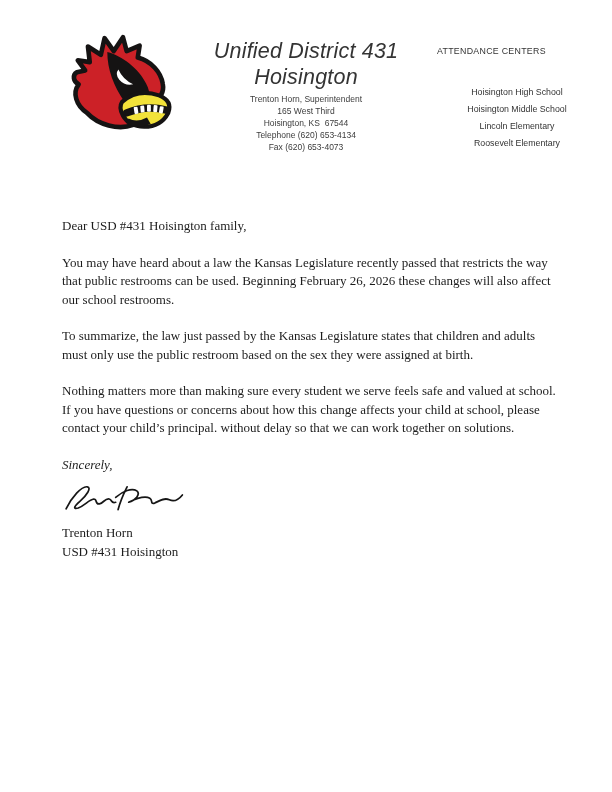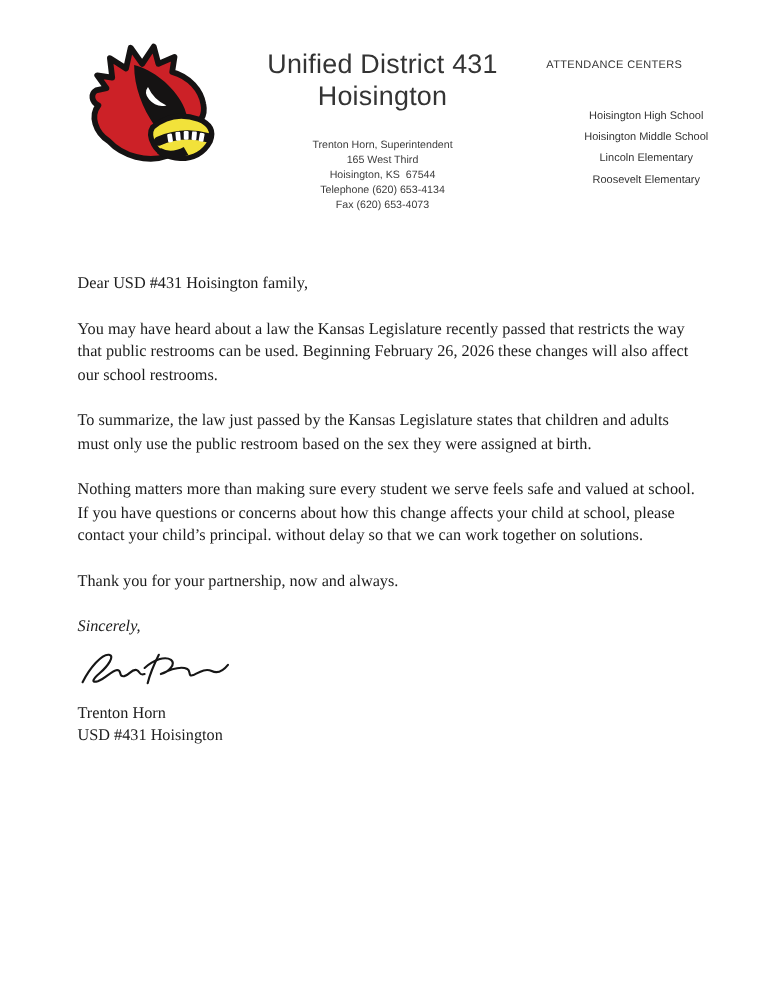--- a/index.html
+++ b/index.html
@@ -19,23 +19,24 @@
   }
   .title-block {
     position:absolute; left:176px; top:38px; width:260px;
     text-align:center;
     font-family:"Liberation Sans", sans-serif;
     color:#343434;
   }
   .title-line {
     font-size:21.5px; line-height:26px; font-weight:400;
     letter-spacing:0.2px;
+    font-style:italic;
   }
   .superintendent-line {
-    margin-top:20px;
+    margin-top:4px;
     font-size:8.5px; line-height:11px; color:#3c3c3c;
   }
   .address-block {
     font-size:8.5px; line-height:12px; color:#3c3c3c;
   }
   .attendance-block {
     position:absolute; left:437px; top:46px; width:160px;
     font-family:"Liberation Sans", sans-serif;
     color:#333333;
   }
@@ -111,21 +112,20 @@
     <div class="attendance-item">Hoisington Middle School</div>
     <div class="attendance-item">Lincoln Elementary</div>
     <div class="attendance-item">Roosevelt Elementary</div>
   </div>
 
   <div class="letter-body">
     <p>Dear USD #431 Hoisington family,</p>
     <p>You may have heard about a law the Kansas Legislature recently passed that restricts the way that public restrooms can be used. Beginning February 26, 2026 these changes will also affect our school restrooms.</p>
     <p>To summarize, the law just passed by the Kansas Legislature states that children and adults must only use the public restroom based on the sex they were assigned at birth.</p>
     <p>Nothing matters more than making sure every student we serve feels safe and valued at school. If you have questions or concerns about how this change affects your child at school, please contact your child’s principal. without delay so that we can work together on solutions.</p>
-    <p>Thank you for your partnership, now and always.</p>
     <p class="closing">Sincerely,</p>
 
     <svg class="signature" viewBox="0 0 150 48" aria-hidden="true">
       <g fill="none" stroke="#161616" stroke-width="2.1" stroke-linecap="round" stroke-linejoin="round">
         <path d="M5 36 C12 22 24 8 31 9 C37 10 30 20 22 27 C15 33 13 37 20 35 C28 32 33 25 39 24 C44 24 40 31 46 30 C51 29 53 23 58 24 C62 25 60 30 66 28"></path>
         <path d="M80 9 C75 19 71 29 69 37"></path>
         <path d="M66 22 C75 14 86 10 92 14 C97 18 90 26 82 28 C92 23 102 20 108 23 C112 25 108 31 114 29 C120 26 126 22 132 25 C138 28 144 24 148 19"></path>
       </g>
     </svg>
 

